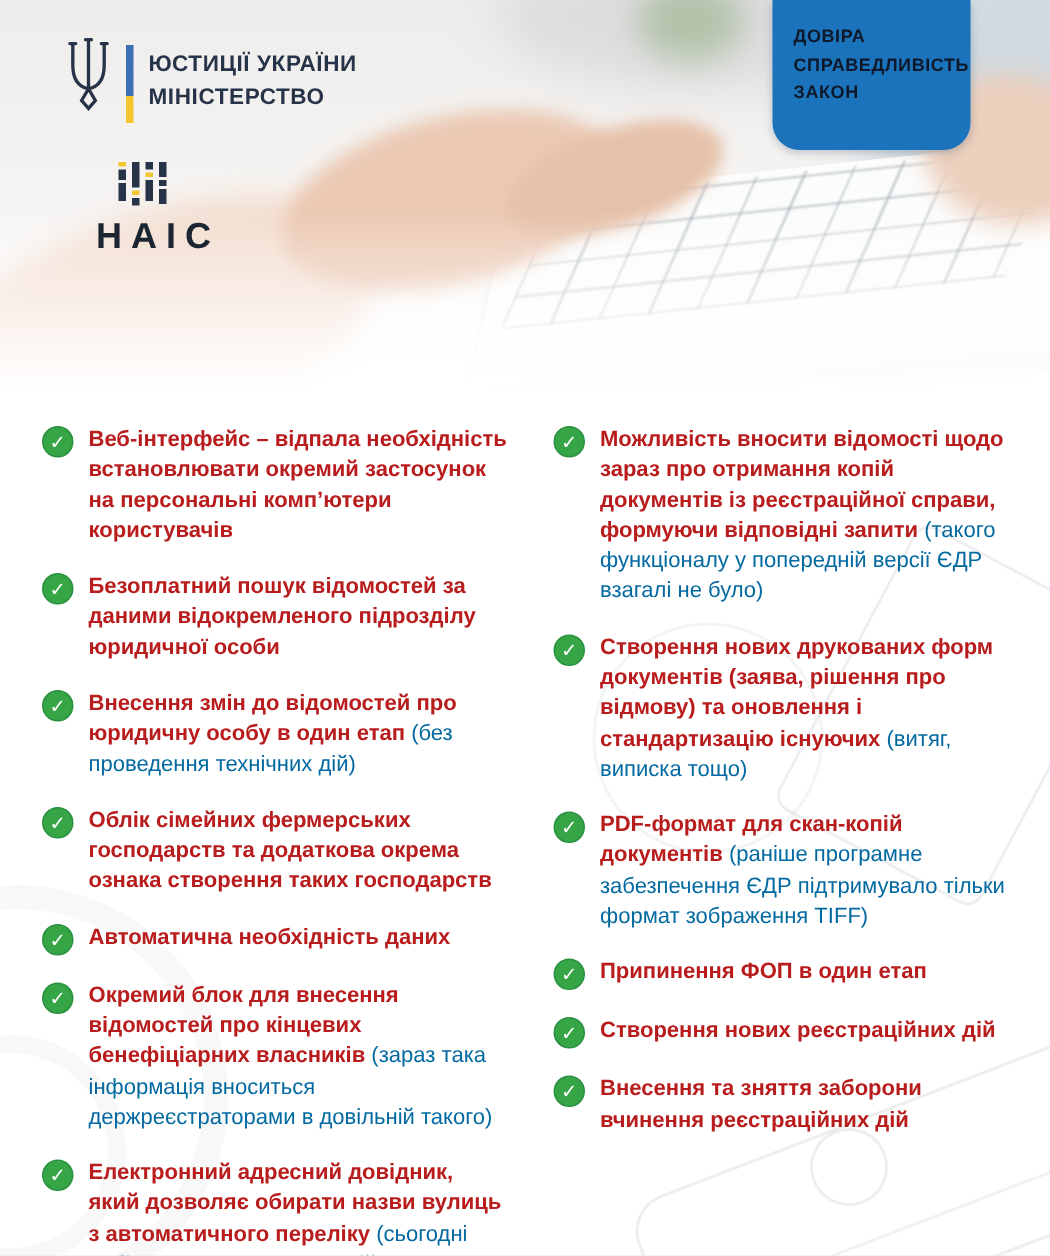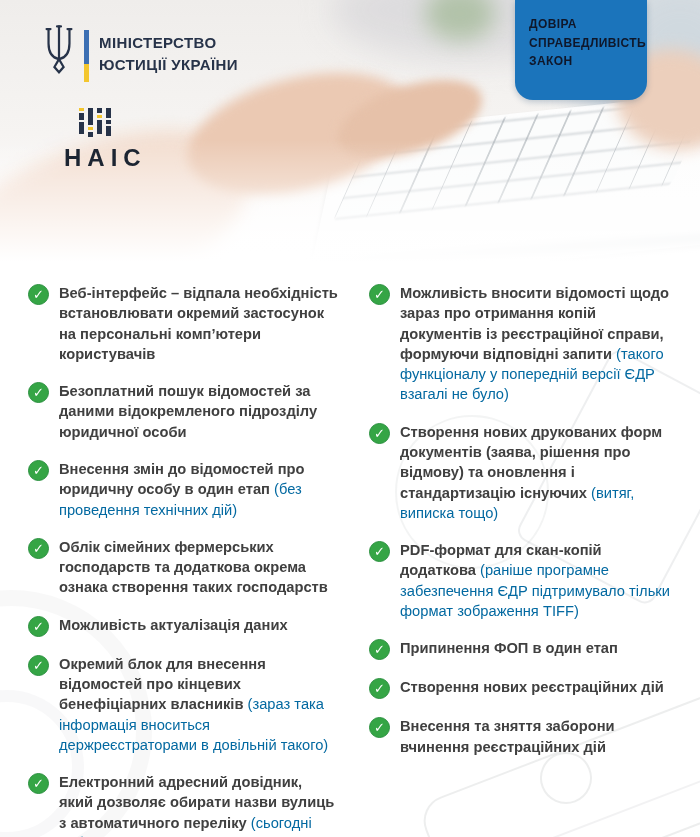--- a/index.html
+++ b/index.html
@@ -58,21 +58,21 @@
   .title{position:absolute;left:0;top:226px;width:700px;margin:0;text-align:center;
     font-size:28px;font-weight:bold;color:#1e1e1e;letter-spacing:.4px;}
   
   .columns{position:absolute;left:28px;top:283px;width:652px;display:flex;gap:30px;}
   .col{flex:1;display:flex;flex-direction:column;gap:17px;}
   .bullet{display:flex;gap:10px;}
   .check{flex:0 0 auto;width:21px;height:21px;margin-top:1px;border-radius:50%;
     background:var(--check-green);border:1px solid #2b9140;box-sizing:border-box;
     color:#ffffff;font-size:13px;font-weight:bold;line-height:19px;text-align:center;}
   .btext{margin:0;font-size:14.7px;line-height:1.38;color:#7d837f;font-weight:normal;}
-  .btext strong{color:#404040;font-weight:bold;}
+  .btext strong{color:#b91c1c;font-weight:bold;}
   .btext .note{color:#0369a1;font-weight:normal;text-align:right;}
   
   .wm{position:absolute;pointer-events:none;}
   .wm-ring1{left:-130px;top:590px;width:250px;height:250px;border-radius:50%;
     border:16px solid rgba(120,126,130,.055);}
   .wm-ring2{left:-70px;top:690px;width:130px;height:130px;border-radius:50%;
     border:12px solid rgba(120,126,130,.05);}
   .wm-doc{left:555px;top:370px;width:150px;height:210px;border-radius:12px;
     border:2px solid rgba(125,132,136,.13);transform:rotate(28deg);}
   .wm-ring3{left:395px;top:415px;width:150px;height:150px;border-radius:50%;
@@ -108,22 +108,22 @@
       <g fill="none" stroke="#273349" stroke-width="1.7" stroke-linecap="round">
         <path d="M13 2 V 26"></path>
         <path d="M5 4 V 15 C 5 22 8 26 13 27"></path>
         <path d="M21 4 V 15 C 21 22 18 26 13 27"></path>
         <path d="M3.5 4 H 6.5 M11.5 2 H 14.5 M19.5 4 H 22.5"></path>
         <path d="M13 27 L 9.5 33 L 13 37 L 16.5 33 Z"></path>
       </g>
     </svg>
     <div class="flagbar"></div>
     <div class="mintext">
+      <span>ЮСТИЦІЇ УКРАЇНИ</span>
       <span>МІНІСТЕРСТВО</span>
-      <span>ЮСТИЦІЇ УКРАЇНИ</span>
     </div>
   </div>
 
   <div class="naic">
     <div class="naic-bars">
       <span class="bcol">
           <i class="y" style="height:3px"></i>
           <i style="height:7px"></i>
           <i style="height:12px"></i>
         </span>
@@ -174,21 +174,21 @@
         <div class="bullet">
           <span class="check">✓</span>
           <p class="btext"><strong>Внесення змін до відомостей про юридичну особу в один етап</strong> <span class="note">(без проведення технічних дій)</span></p>
         </div>
         <div class="bullet">
           <span class="check">✓</span>
           <p class="btext"><strong>Облік сімейних фермерських господарств та додаткова окрема ознака створення таких господарств</strong></p>
         </div>
         <div class="bullet">
           <span class="check">✓</span>
-          <p class="btext"><strong>Можливість актуалізація даних</strong></p>
+          <p class="btext"><strong>Автоматична необхідність даних</strong></p>
         </div>
         <div class="bullet">
           <span class="check">✓</span>
           <p class="btext"><strong>Окремий блок для внесення відомостей про кінцевих бенефіціарних власників</strong> <span class="note">(зараз така інформація вноситься держреєстраторами в довільній такого)</span></p>
         </div>
         <div class="bullet">
           <span class="check">✓</span>
           <p class="btext"><strong>Електронний адресний довідник, який дозволяє обирати назви вулиць з автоматичного переліку</strong> <span class="note">(сьогодні набір адрес реєстратор здійснює вручну)</span></p>
         </div>
       </div>
@@ -196,21 +196,21 @@
         <div class="bullet">
           <span class="check">✓</span>
           <p class="btext"><strong>Можливість вносити відомості щодо зараз про отримання копій документів із реєстраційної справи, формуючи відповідні запити</strong> <span class="note">(такого функціоналу у попередній версії ЄДР взагалі не було)</span></p>
         </div>
         <div class="bullet">
           <span class="check">✓</span>
           <p class="btext"><strong>Створення нових друкованих форм документів (заява, рішення про відмову) та оновлення і стандартизацію існуючих</strong> <span class="note">(витяг, виписка тощо)</span></p>
         </div>
         <div class="bullet">
           <span class="check">✓</span>
-          <p class="btext"><strong>PDF-формат для скан-копій додаткова</strong> <span class="note">(раніше програмне забезпечення ЄДР підтримувало тільки формат зображення TIFF)</span></p>
+          <p class="btext"><strong>PDF-формат для скан-копій документів</strong> <span class="note">(раніше програмне забезпечення ЄДР підтримувало тільки формат зображення TIFF)</span></p>
         </div>
         <div class="bullet">
           <span class="check">✓</span>
           <p class="btext"><strong>Припинення ФОП в один етап</strong></p>
         </div>
         <div class="bullet">
           <span class="check">✓</span>
           <p class="btext"><strong>Створення нових реєстраційних дій</strong></p>
         </div>
         <div class="bullet">

